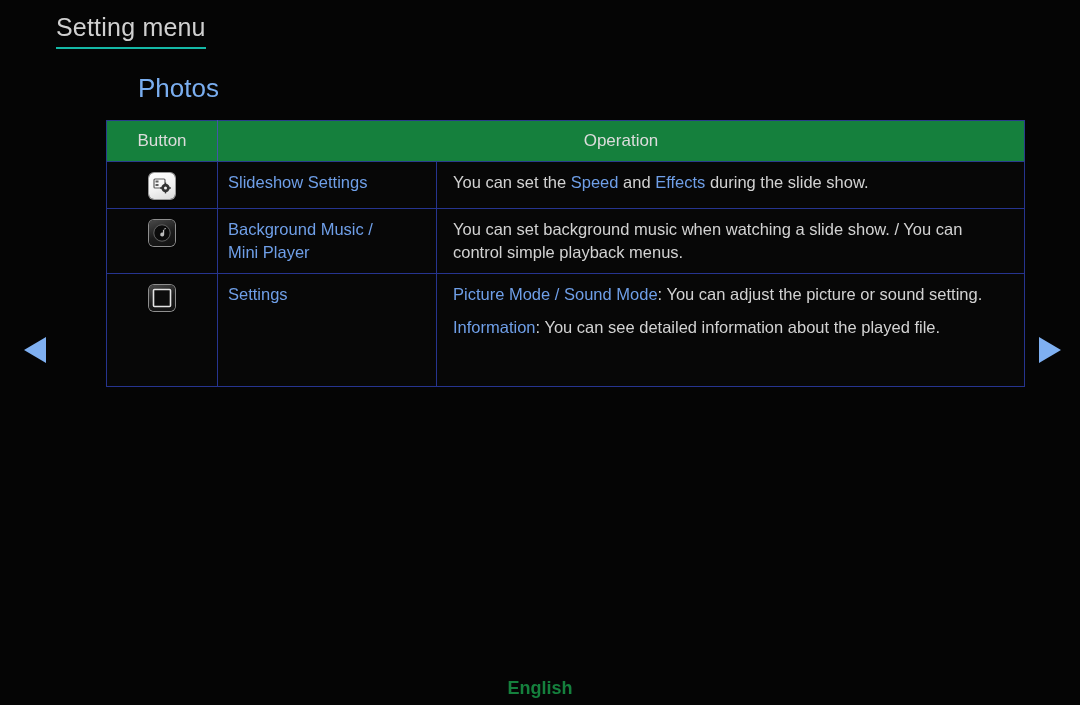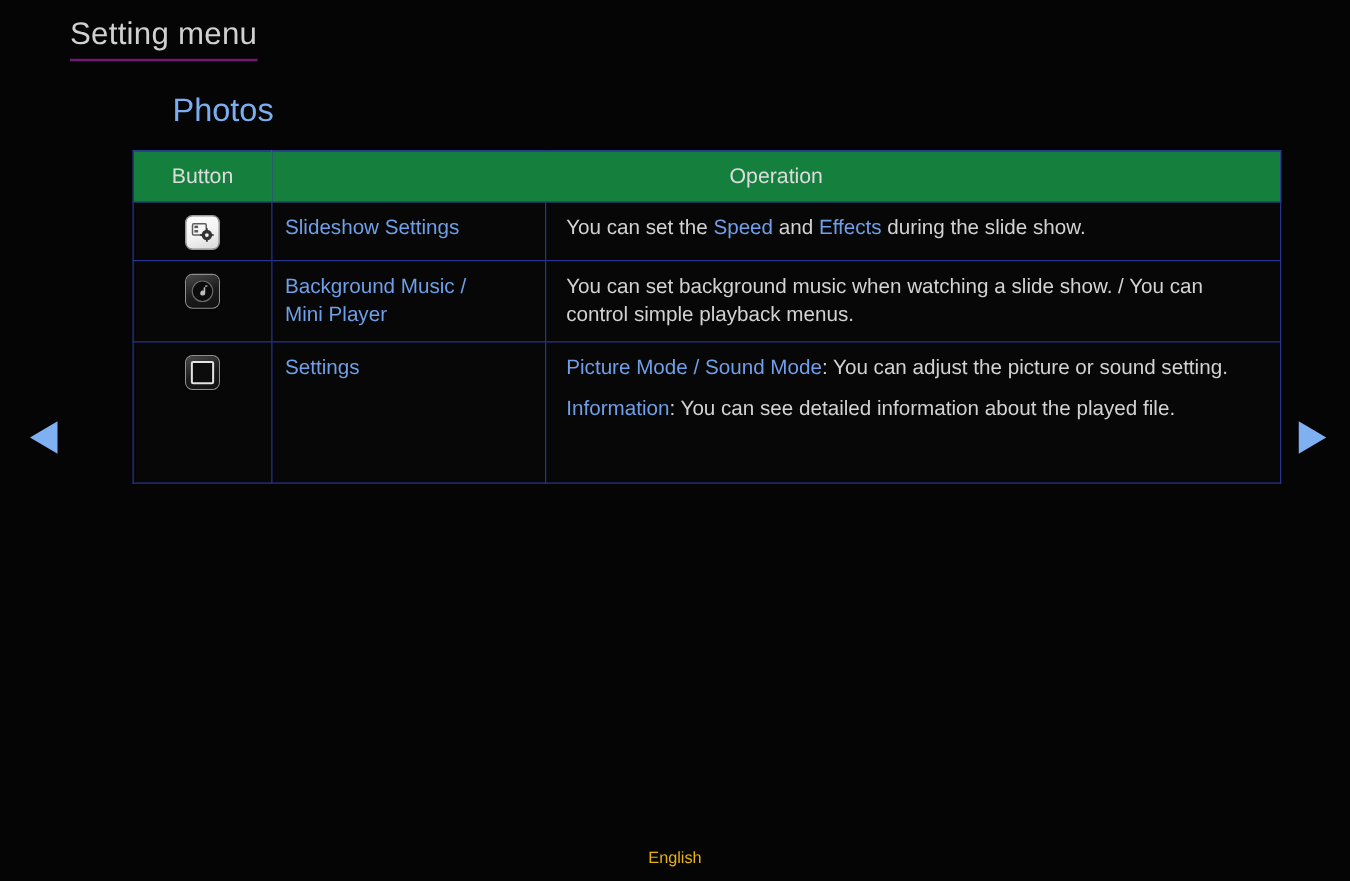--- a/index.html
+++ b/index.html
@@ -26,21 +26,21 @@
     position: absolute;
     left: 56px;
     top: 14px;
   }
   #page-title {
     font-size: 25px;
     color: #d0d0d0;
     letter-spacing: 0.2px;
     padding-bottom: 6px;
     display: inline-block;
-    border-bottom: 2px solid #701a75;
+    border-bottom: 2px solid #14b8a6;
     line-height: 27px;
   }
 
   
   #section-heading {
     position: absolute;
     left: 106px;
     top: 72px;
     font-size: 26px;
     color: #7aaef0;
@@ -143,23 +143,23 @@
     border-left: 22px solid #7fb0f2;
   }
 
   
   #footer-language {
     position: absolute;
     left: 0;
     right: 0;
     top: 678px;
     text-align: center;
-    font-size: 13px;
-    font-weight: normal;
-    color: #eab308;
+    font-size: 18px;
+    font-weight: bold;
+    color: #15803d;
   }
 </style>
 </head>
 <body>
 
 <div class="page">
 
   <div id="page-title-wrap">
     <div id="page-title">Setting menu</div>
   </div>

